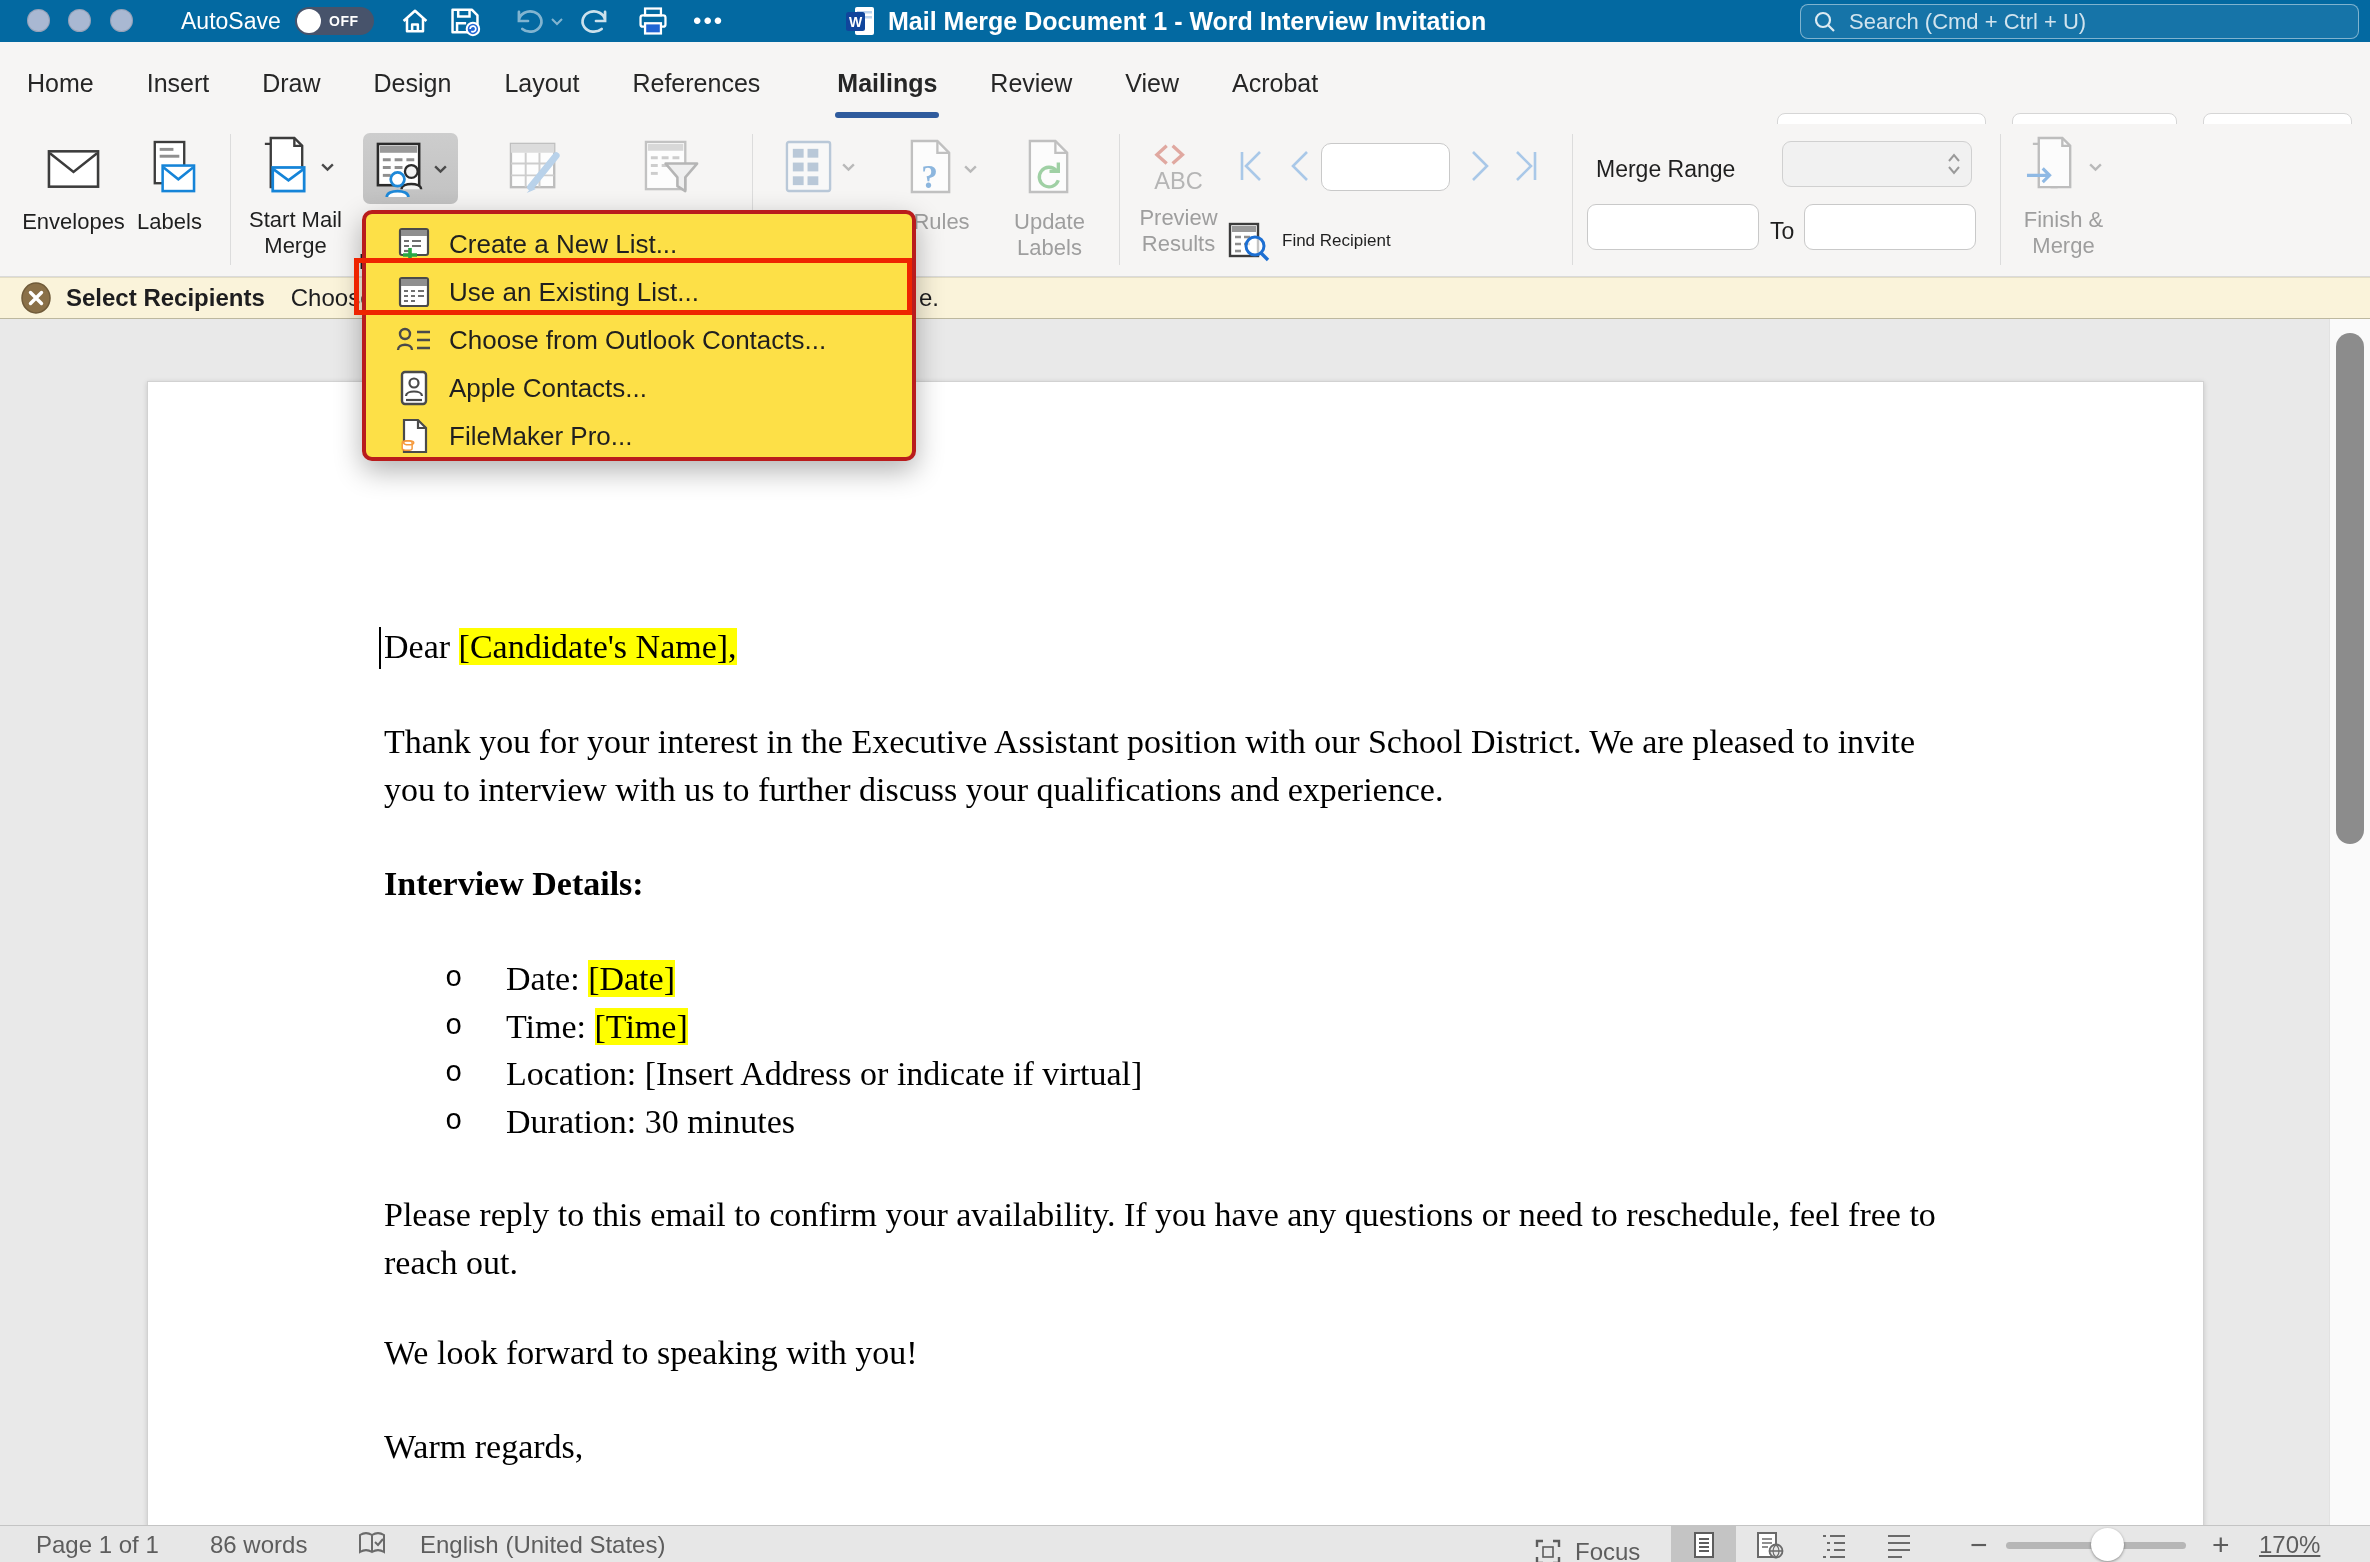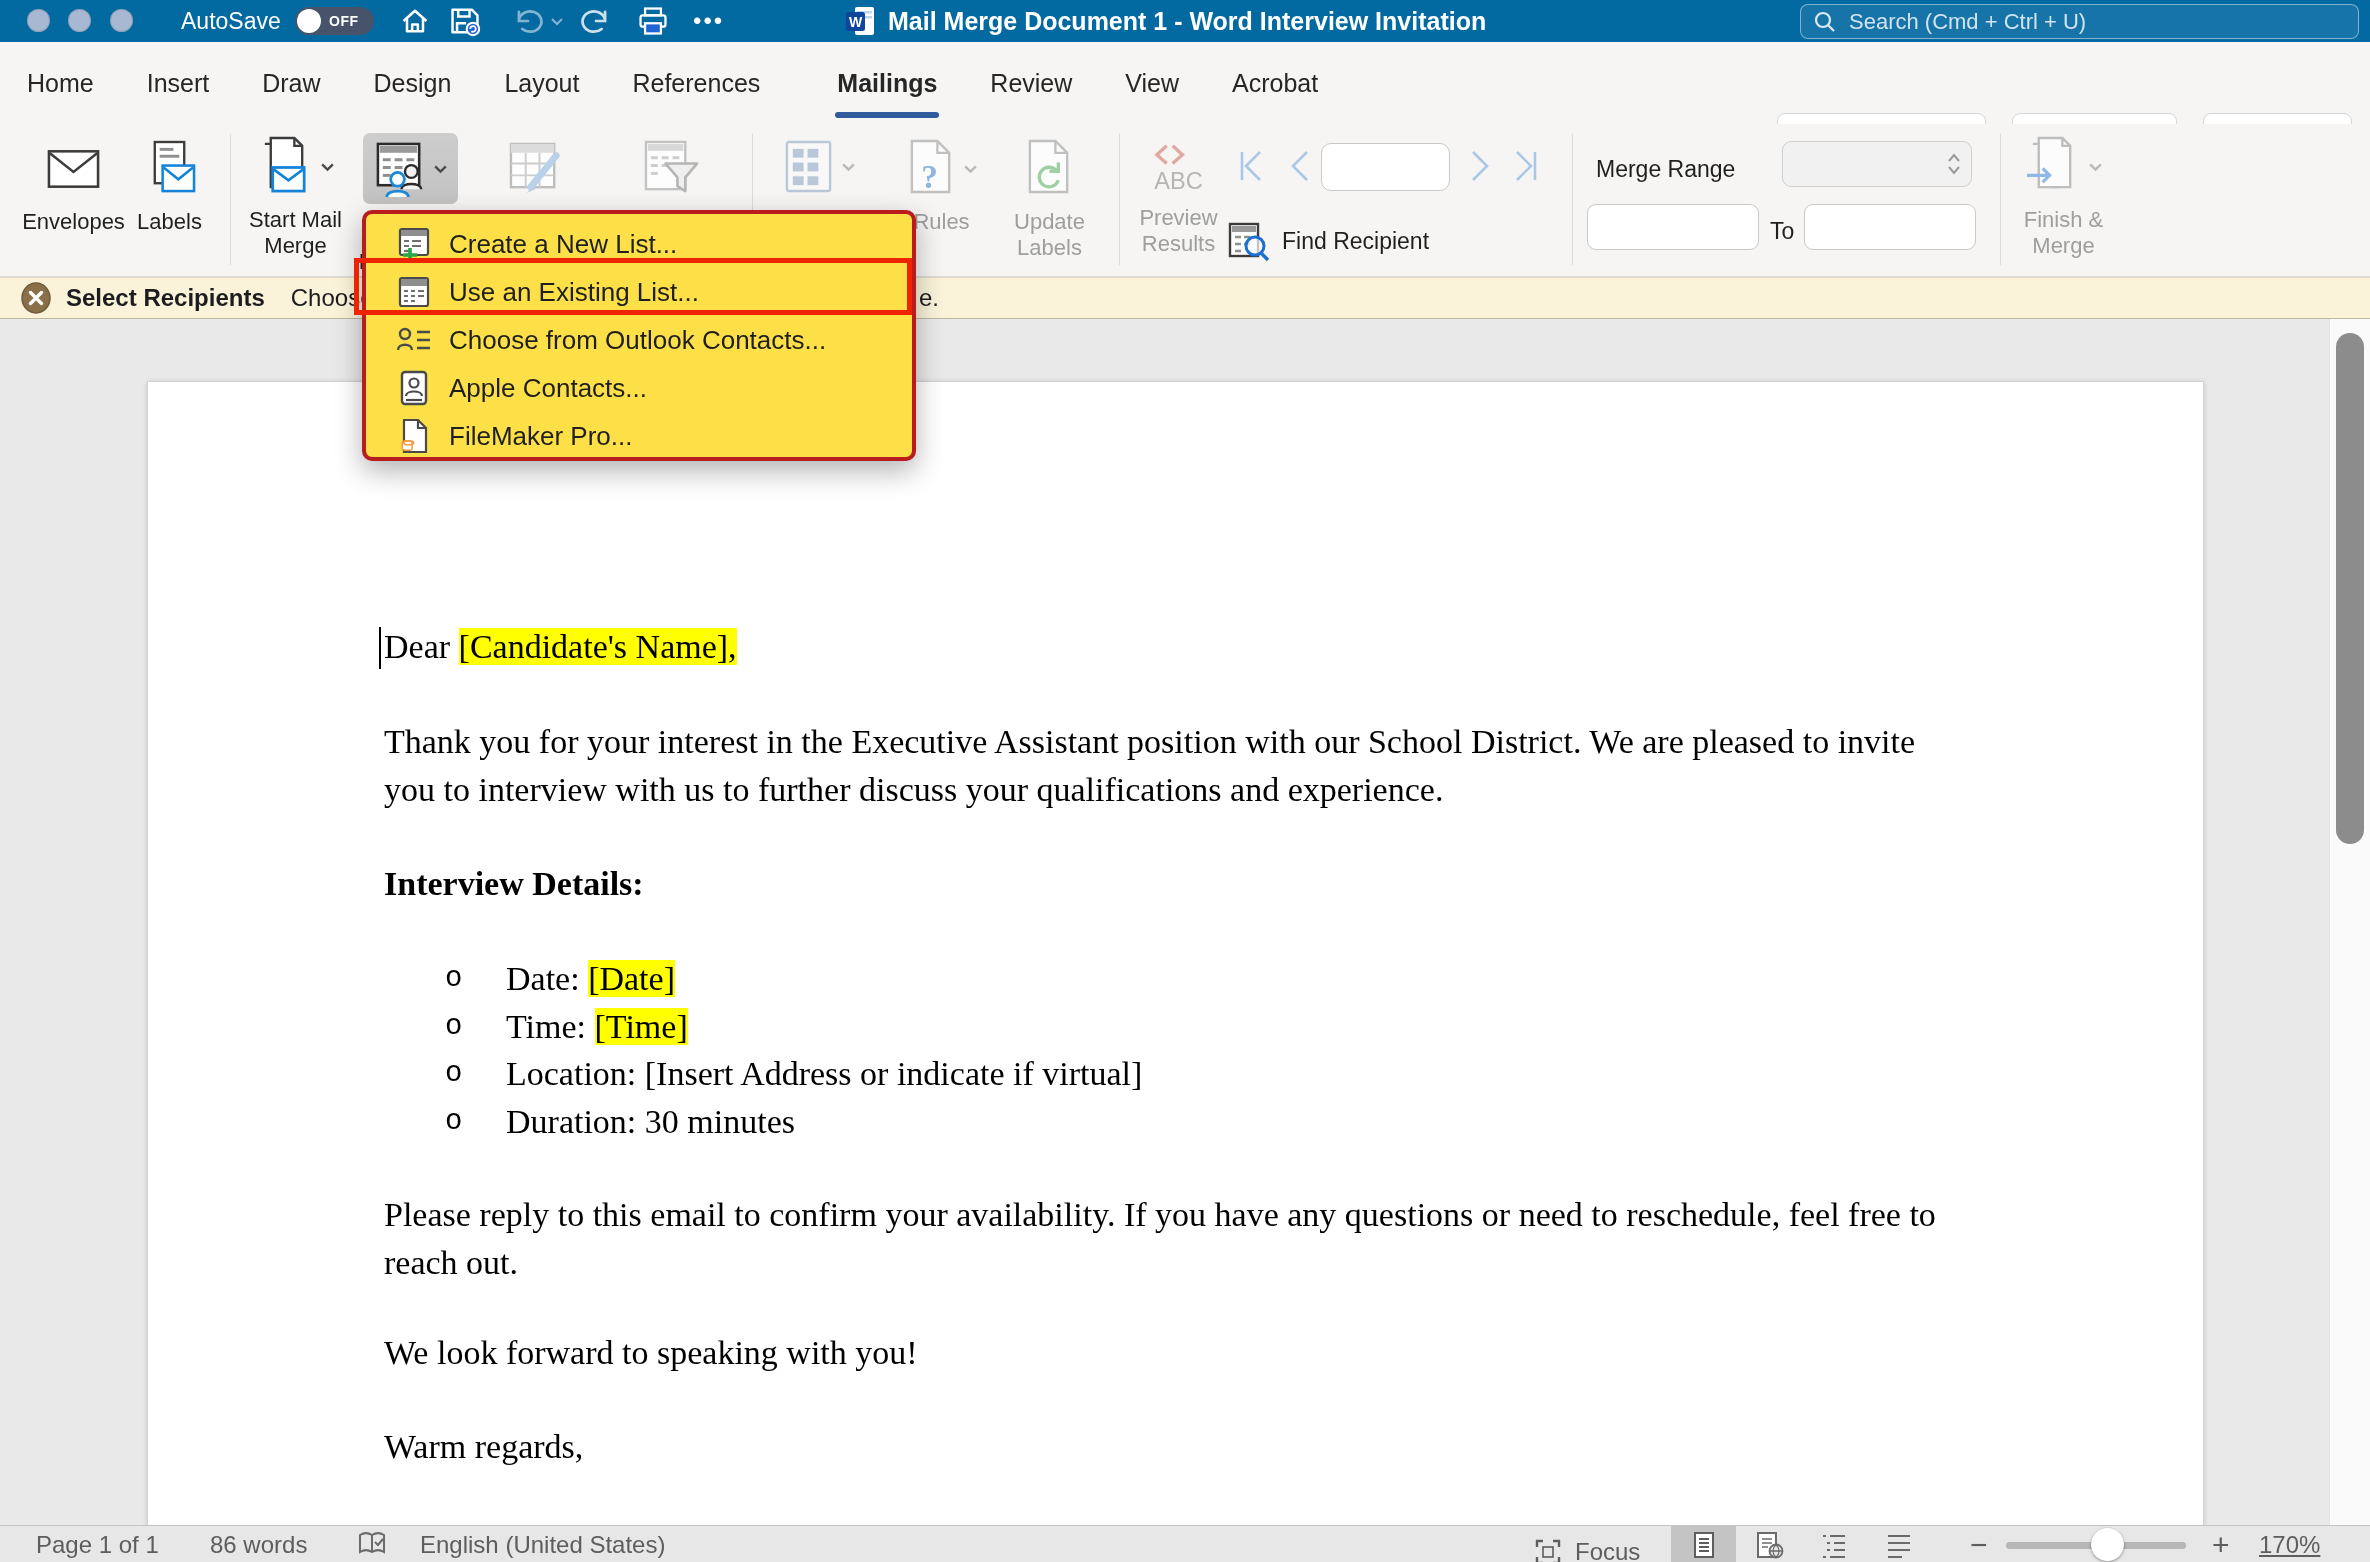--- a/index.html
+++ b/index.html
@@ -397,21 +397,21 @@
           <rect x="4" y="6" width="24" height="6" fill="#9a9a9a"></rect>
           <g stroke="#8f8f8f" stroke-width="2.6">
             <path d="M7 17 h6 M16 17 h6"></path>
             <path d="M7 24 h6 M16 24 h6"></path>
             <path d="M7 31 h6"></path>
           </g>
           <circle cx="27" cy="26" r="9" fill="rgba(255,255,255,.7)" stroke="#1d6fd2" stroke-width="3"></circle>
           <path d="M33 33 L40 40" stroke="#1d6fd2" stroke-width="3.4"></path>
         </svg>
     </span>
-    <span style="font-size:23px;color:#1f1f1f;">Find Recipient</span>
+    <span style="font-size:17px;color:#1f1f1f;">Find Recipient</span>
   </div>
 
   <div class="vsep" style="left:1572px;"></div>
 
   <div class="mr-label" style="left:1596px;top:32px;">Merge Range</div>
   <div class="spinner">
     <svg width="14" height="24" viewBox="0 0 14 24">
         <path d="M2 9 l5-6 5 6" fill="none" stroke="#9a9a9a" stroke-width="2"></path>
         <path d="M2 15 l5 6 5-6" fill="none" stroke="#9a9a9a" stroke-width="2"></path>
       </svg>

